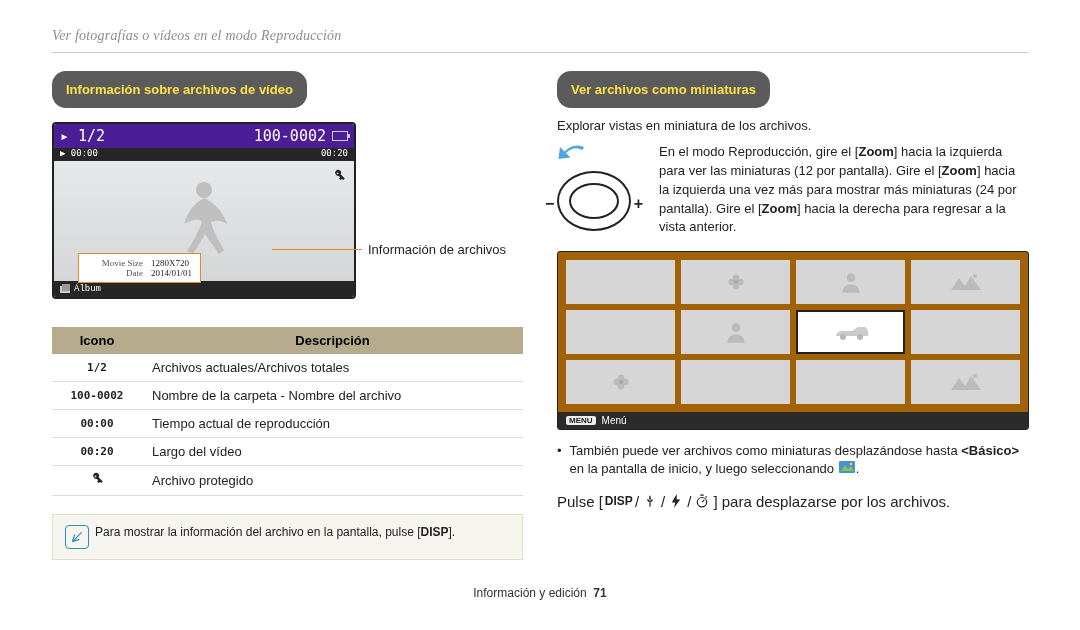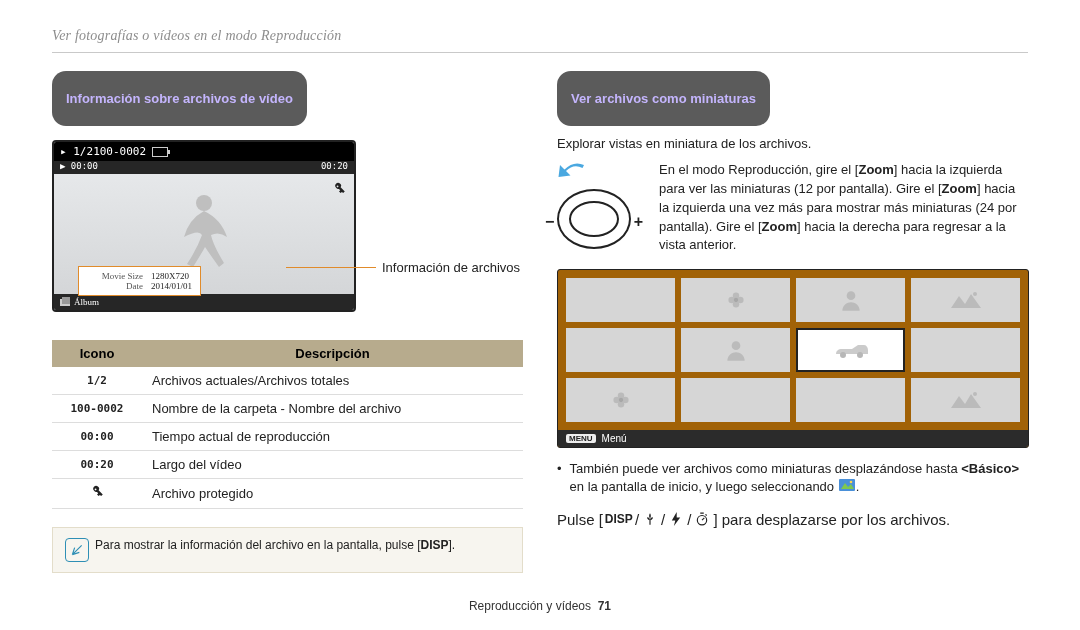--- a/index.html
+++ b/index.html
@@ -1,40 +1,40 @@
 <!DOCTYPE html>
 <html><head>
 <meta charset="utf-8">
 <style>
   html,body{margin:0;padding:0;width:1080px;height:630px;background:#fff;font-family:Arial,Helvetica,sans-serif;color:#222}
   .page{padding:28px 52px 0 52px}
   .breadcrumb{color:#8d8d8d;font-size:14px;font-style:italic;font-family:"Georgia","Times New Roman",serif;letter-spacing:.2px}
   .rule{border:0;border-top:1px solid #c9c9c9;margin:8px 0 18px 0}
   .cols{display:flex;gap:34px}
   .col{flex:1;min-width:0}
-  .pill{display:inline-block;background:#5b5b5b;color:#c4b5fd;border-radius:14px;padding:20px 14px;font-size:13px;font-weight:bold}
+  .pill{display:inline-block;background:#5b5b5b;color:#fde047;border-radius:14px;padding:11px 14px;font-size:13px;font-weight:bold}
   
   .lcd-wrap{position:relative;margin-top:14px}
   .lcd{width:300px;border:2px solid #222;border-radius:4px;background:#f1f2f3;overflow:hidden}
-  .lcd-top{display:flex;align-items:center;background:#000000;color:#fff;font-size:11px;padding:3px 6px;font-family:monospace}
+  .lcd-top{display:flex;align-items:center;justify-content:space-between;background:#4c1d95;color:#fff;font-size:15px;padding:3px 6px;font-family:monospace}
   .lcd-top .r{display:flex;gap:6px;align-items:center}
   .batt{display:inline-block;width:14px;height:8px;border:1px solid #ccc;position:relative}
   .batt:after{content:"";position:absolute;right:-3px;top:2px;width:2px;height:4px;background:#ccc}
   .lcd-sub{display:flex;justify-content:space-between;background:#262626;color:#fff;font-size:9px;padding:0 6px 3px 6px;font-family:monospace}
   .lcd-body{position:relative;height:120px;background:linear-gradient(#e6e8ea,#d4d6d8);display:flex;align-items:center;justify-content:center}
   .lcd-body svg{display:block}
   .key{position:absolute;right:8px;top:8px;font-size:14px}
   .popup{border:1px solid #e08b2b;background:#fff;position:absolute;left:24px;bottom:-2px;padding:4px 8px;font-size:9px;font-family:Liberation Serif, serif}
   .popup-row{display:flex;gap:8px}
   .popup-row .k{width:56px;text-align:right;color:#555}
-  .lcd-bot{background:#262626;color:#fff;font-size:9px;padding:3px 6px;font-family:Liberation Serif, serif}
+  .lcd-bot{background:#262626;color:#fff;font-size:9px;padding:3px 6px;font-family:Liberation Mono, monospace}
   .lcd-bot .row{display:flex;align-items:center;gap:4px}
   .lcd-bot .row2{display:flex;align-items:center;gap:6px;border-top:1px solid #444;margin-top:2px;padding-top:2px}
   .kbd{display:inline-block;background:#eee;color:#222;padding:0 3px;border-radius:2px;font-weight:bold;font-size:8px}
-  .callout{position:absolute;left:234px;top:120px;display:flex;align-items:center}
+  .callout{position:absolute;left:220px;top:120px;display:flex;align-items:center}
   .callout .line{width:90px;border-top:1px solid #e08b2b}
   .callout .txt{margin-left:6px;font-size:13px;white-space:nowrap}
   
   table.desc{width:100%;border-collapse:collapse;margin-top:28px;font-size:13px}
   table.desc th{background:#b7ab8d;color:#000000;padding:6px 10px;font-weight:bold;text-align:center}
   table.desc th:first-child{width:70px}
   table.desc td{padding:6px 10px;border-bottom:1px solid #ddd}
   table.desc td.ic{text-align:center;font-family:monospace;font-weight:bold;font-size:11px}
   .note{display:flex;gap:6px;background:#f7f5ef;border:1px solid #e3ddca;padding:10px 12px;margin-top:18px;font-size:12px;align-items:flex-start}
   .note-ico{width:22px;height:22px;border:1.5px solid #2e8fb5;border-radius:4px;display:flex;align-items:center;justify-content:center;flex:0 0 22px}
@@ -279,15 +279,15 @@
               <circle cx="12" cy="14" r="8"></circle>
               <path d="M12 14l4-4M9 2h6M18 4l2 2"></path>
             </svg>
           </span>
         <span>] para desplazarse por los archivos.</span>
       </div>
     </div>
   </div>
 
   <div class="footer">
-    <span>Reproducción y vídeos</span>&nbsp;&nbsp;<b>71</b>
+    <span>Información y edición</span>&nbsp;&nbsp;<b>71</b>
   </div>
 </div>
 
 </body></html>

